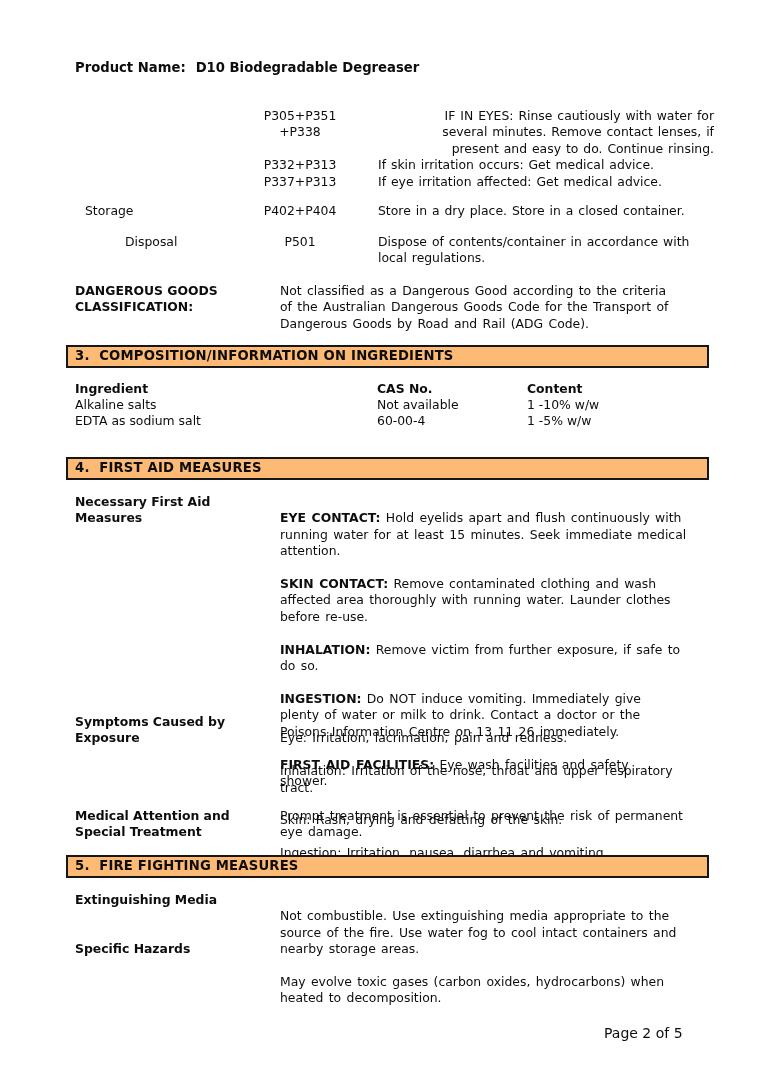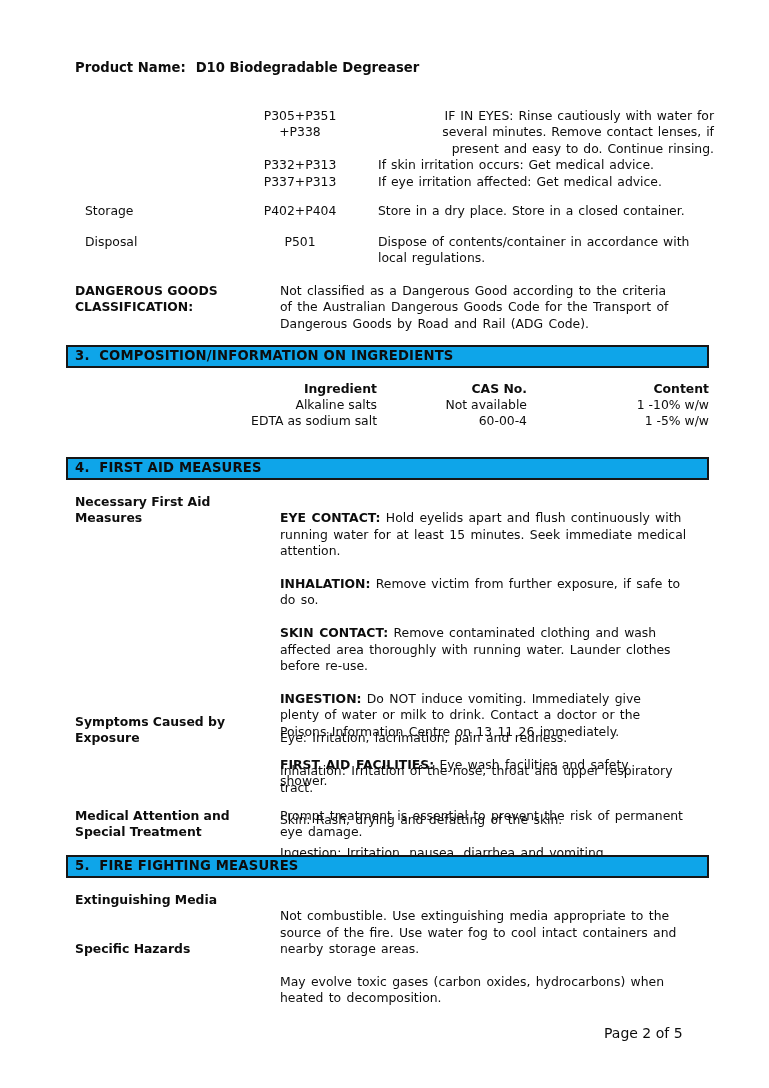--- a/index.html
+++ b/index.html
@@ -19,28 +19,28 @@
   .product .name{margin-left:10px;}
   .code-cell{left:230px;width:140px;text-align:center;white-space:pre-line;}
   .ptext{left:378px;width:336px;white-space:pre-line;word-spacing:1px;}
   .side-label{left:75px;font-weight:bold;white-space:pre-line;}
   .side-label-indent{left:85px;white-space:pre;}
   .rtext{left:280px;width:440px;white-space:pre-line;word-spacing:1.4px;}
   .para{margin:0;white-space:pre-line;}
   .bar{
     left:66px;width:643px;height:23px;
     box-sizing:border-box;
-    background:#0ea5e9;
+    background:#fdba74;
     border:2px solid #161616;
     display:flex;align-items:center;
     padding-left:7px;
   }
   .bar-title{font-weight:bold;font-size:13.2px;white-space:pre;letter-spacing:0.2px;}
   .ing-table{left:75px;top:381px;width:634px;line-height:16.2px;}
-  .ing-row{display:grid;grid-template-columns:302px 150px 182px;text-align:right;}
+  .ing-row{display:grid;grid-template-columns:302px 150px 182px;}
   .ing-cell{white-space:pre;}
   .footer{left:604px;top:1025px;font-size:14px;white-space:pre;}
 </style>
 </head>
 <body>
 
 <div class="page">
 
   <div class="abs product"><span>Product Name:</span><span class="name">D10 Biodegradable Degreaser</span></div>
 
@@ -53,21 +53,21 @@
   <div class="abs code-cell" style="top:157px;">P332+P313</div>
   <div class="abs ptext" style="top:157px;">If skin irritation occurs: Get medical advice.</div>
 
   <div class="abs code-cell" style="top:173.5px;">P337+P313</div>
   <div class="abs ptext" style="top:173.5px;">If eye irritation affected: Get medical advice.</div>
 
   <div class="abs side-label-indent" style="top:203px;">Storage</div>
   <div class="abs code-cell" style="top:203px;">P402+P404</div>
   <div class="abs ptext" style="top:203px;">Store in a dry place. Store in a closed container.</div>
 
-  <div class="abs side-label-indent" style="top:234px;">Disposal</div>
+  <div class="abs side-label-indent" style="top:234px;margin-left:40px;">Disposal</div>
   <div class="abs code-cell" style="top:234px;">P501</div>
   <div class="abs ptext" style="top:234px;">Dispose of contents/container in accordance with
 local regulations.</div>
 
   <div class="abs side-label" style="top:283px;">DANGEROUS GOODS
 CLASSIFICATION:</div>
   <div class="abs rtext" style="top:283px;">Not classified as a Dangerous Good according to the criteria
 of the Australian Dangerous Goods Code for the Transport of
 Dangerous Goods by Road and Rail (ADG Code).</div>
 
@@ -96,25 +96,25 @@
   <div class="abs bar" style="top:457px;">
     <span class="bar-title">4.  FIRST AID MEASURES</span>
   </div>
 
   <div class="abs side-label" style="top:494px;">Necessary First Aid
 Measures</div>
   <div class="abs rtext" style="top:494px;">
     <div class="para"><b>EYE CONTACT:</b> <span>Hold eyelids apart and flush continuously with
 running water for at least 15 minutes.  Seek immediate medical
 attention.</span></div>
-    <div class="para"><b>INHALATION:</b> <span>Remove victim from further exposure, if safe to
-do so.</span></div>
     <div class="para"><b>SKIN CONTACT:</b> <span>Remove contaminated clothing and wash
 affected area thoroughly with running water. Launder clothes
 before re-use.</span></div>
+    <div class="para"><b>INHALATION:</b> <span>Remove victim from further exposure, if safe to
+do so.</span></div>
     <div class="para"><b>INGESTION:</b> <span>Do NOT induce vomiting.  Immediately give
 plenty of water or milk to drink.  Contact a doctor or the
 Poisons Information Centre on 13 11 26 immediately.</span></div>
     <div class="para"><b>FIRST AID FACILITIES:</b> <span>Eye wash facilities and safety
 shower.</span></div>
   </div>
 
   <div class="abs side-label" style="top:714px;">Symptoms Caused by
 Exposure</div>
   <div class="abs rtext" style="top:714px;">

